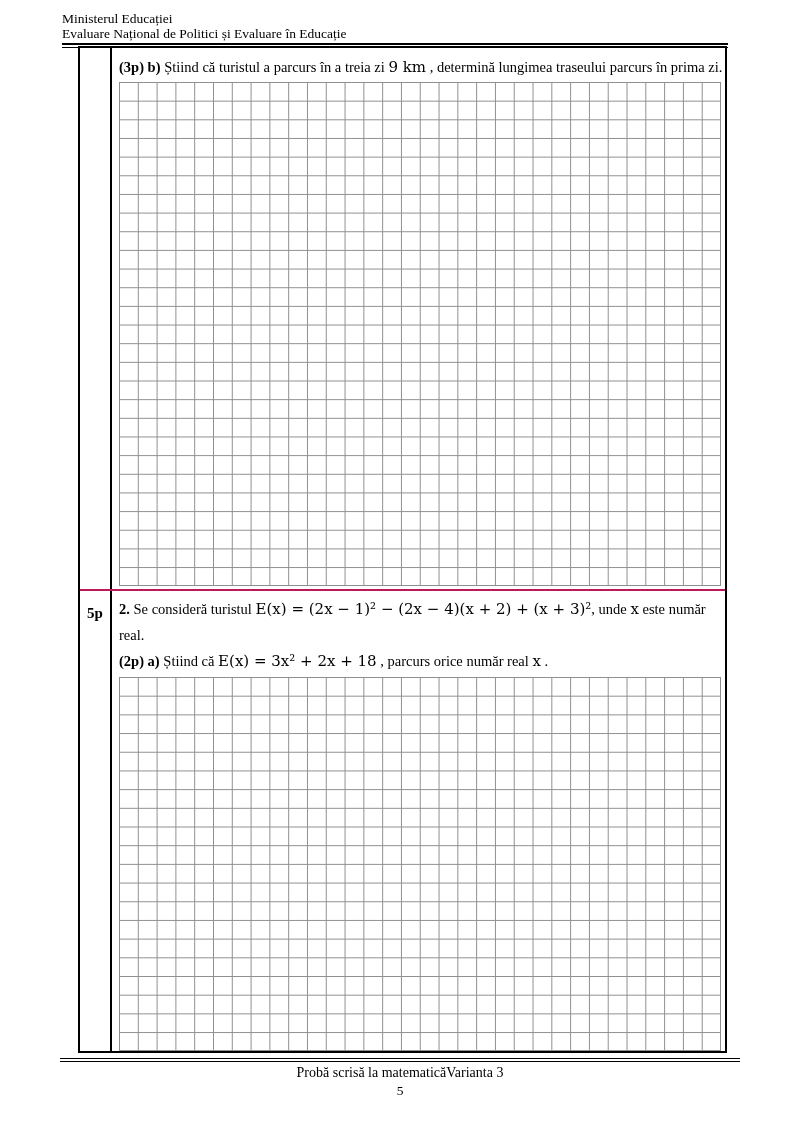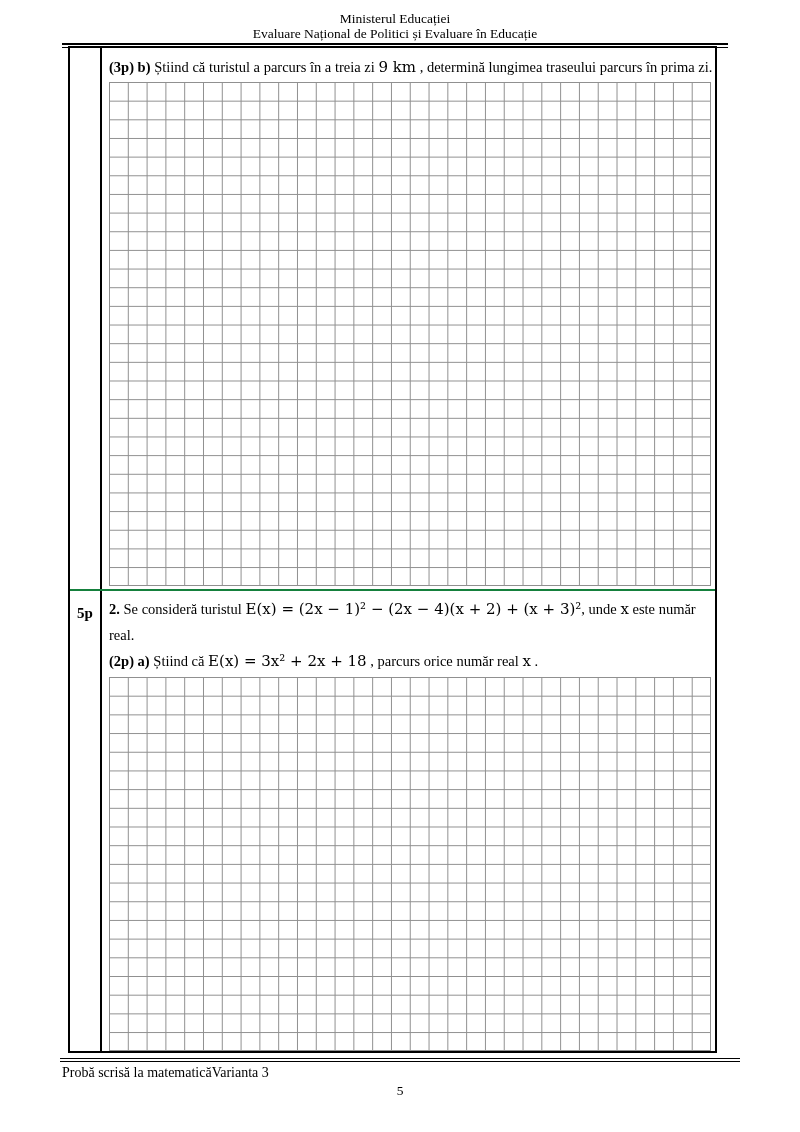--- a/index.html
+++ b/index.html
@@ -13,45 +13,45 @@
     font-family: "Liberation Serif", serif;
     overflow: hidden;
   }
 
   
   .doc-header {
     position: absolute;
     top: 11px;
     left: 62px;
     width: 666px;
-    text-align: center;
+    text-align: left;
     font-size: 13.5px;
     line-height: 15px;
   }
   .header-rule {
     margin-top: 2px;
     height: 5px;
     border-top: 2px solid #000;
     border-bottom: 1px solid #000;
   }
 
   
   .exam-table {
     position: absolute;
-    left: 68px;
+    left: 78px;
     top: 46px;
     width: 649px;
     height: 1007px;
     border: 2px solid #000;
     display: flex;
     flex-direction: column;
   }
   .trow { display: flex; width: 100%; }
   .trow-1 { height: 569px; }
-  .trow-2 { flex: 1; border-top: 2px solid #15803d; }
+  .trow-2 { flex: 1; border-top: 2px solid #be185d; }
   .points-cell {
     flex: none;
     width: 32px;
     border-right: 2px solid #000;
     text-align: center;
     font-weight: bold;
     font-size: 15px;
     padding-top: 14px;
   }
   .content-cell {
@@ -100,21 +100,21 @@
     top: 1058px;
     width: 680px;
   }
   .footer-rule {
     height: 4px;
     border-top: 1px solid #000;
     border-bottom: 1px solid #000;
   }
   .footer-row {
     display: flex;
-    justify-content: flex-start;
+    justify-content: center;
     margin-top: 2px;
     font-size: 14px;
     line-height: 17px;
     padding: 0 2px;
   }
   .page-number {
     text-align: center;
     font-size: 13.5px;
     margin-top: 2px;
   }

